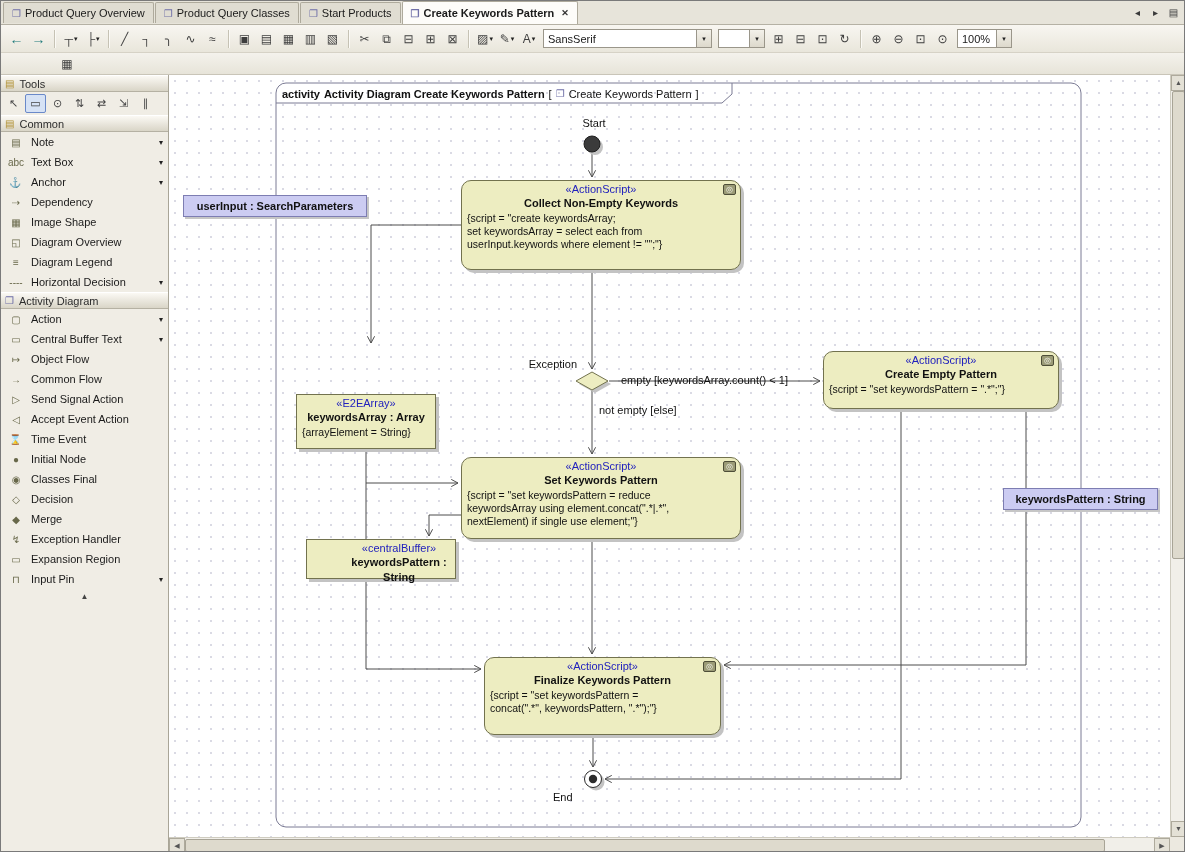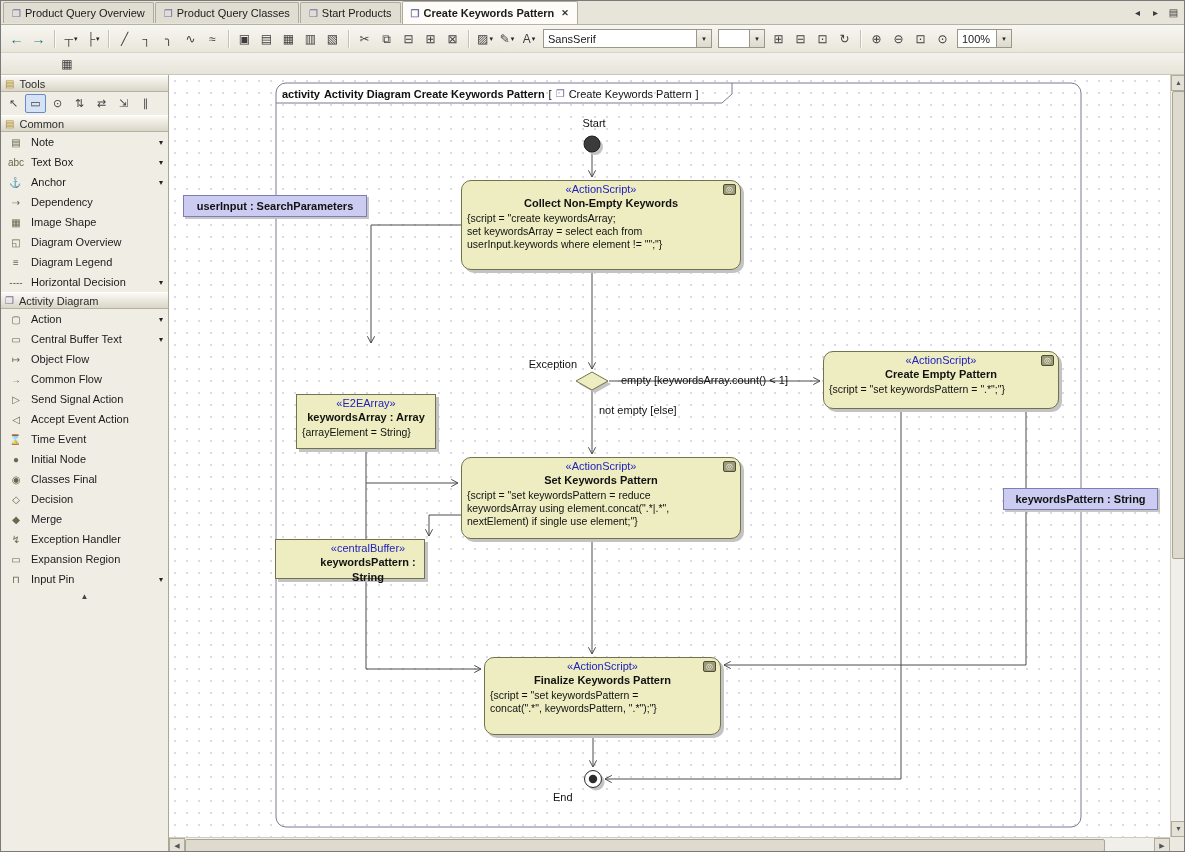--- a/index.html
+++ b/index.html
@@ -573,21 +573,21 @@
 
     <div class="node action" style="left:292px;top:382px;width:280px;height:82px;">
       <span class="badge">◎</span>
       <div class="stereo">«ActionScript»</div>
       <div class="nname">Set Keywords Pattern</div>
       <div class="nbody">{script = "set keywordsPattern = reduce
 keywordsArray using element.concat(".*|.*",
 nextElement) if single use element;"}</div>
     </div>
 
-    <div class="node obj" style="left:106px;top:464px;width:150px;height:40px;padding-left:41px;">
+    <div class="node obj" style="left:137px;top:464px;width:150px;height:40px;padding-left:41px;">
       <div class="stereo">«centralBuffer»</div>
       <div class="nname">keywordsPattern : String</div>
     </div>
 
     <div class="pin" style="left:834px;top:413px;width:155px;height:22px;">keywordsPattern : String</div>
 
     <div class="node action" style="left:315px;top:582px;width:237px;height:78px;">
       <span class="badge">◎</span>
       <div class="stereo">«ActionScript»</div>
       <div class="nname">Finalize Keywords Pattern</div>

